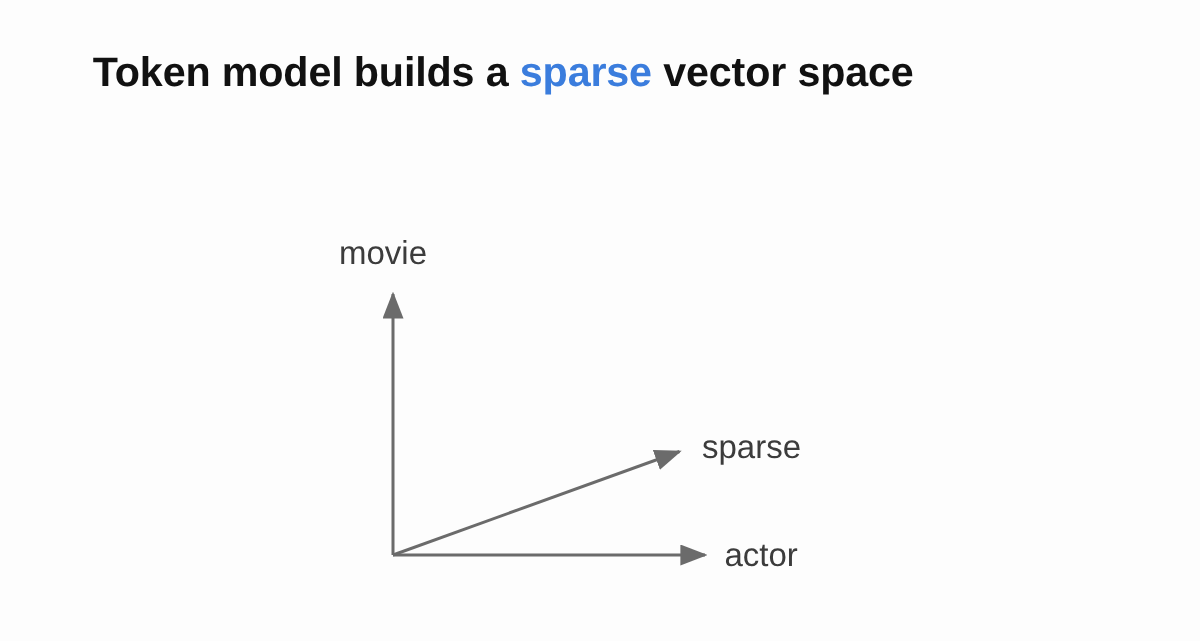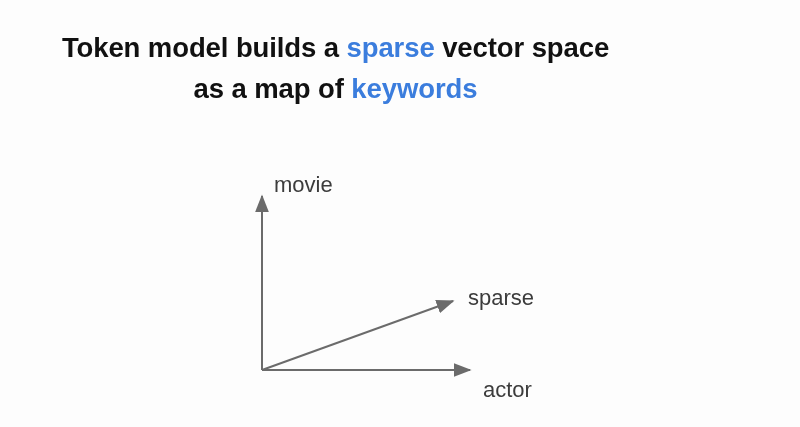--- a/index.html
+++ b/index.html
@@ -68,41 +68,38 @@
     position: absolute;
     font-family: "Liberation Sans", sans-serif;
     font-weight: 400;
     font-size: 22px;
     line-height: 22px;
     color: #3c3c3c;
     white-space: pre;
   }
   #label-movie {
     left: 226px;
-    top: 174px;
-    margin-left: 48px;
+    top: 158px;
   }
   #label-music {
     left: 468px;
     top: 287px;
   }
   #label-actor {
     left: 483px;
     top: 359px;
-    margin-top: 20px;
   }
 </style>
 </head>
 <body>
 
 <div id="slide">
 
   <div id="title-block">
     <span class="title-line"><span>Token model builds a </span><span class="accent">sparse</span><span> vector space</span></span>
-    <span class="title-line"><span>as a map of </span><span class="accent">keywords</span><span></span></span>
   </div>
 
   <div id="diagram">
 
     <svg viewBox="0 0 800 427" xmlns="http://www.w3.org/2000/svg">
       <defs>
         <marker id="arrowhead" markerWidth="9" markerHeight="7" refX="8.2" refY="3.5" orient="auto" markerUnits="strokeWidth">
           <path d="M0,0 L9,3.5 L0,7 z" fill="#6b6b6b"></path>
         </marker>
       </defs>

